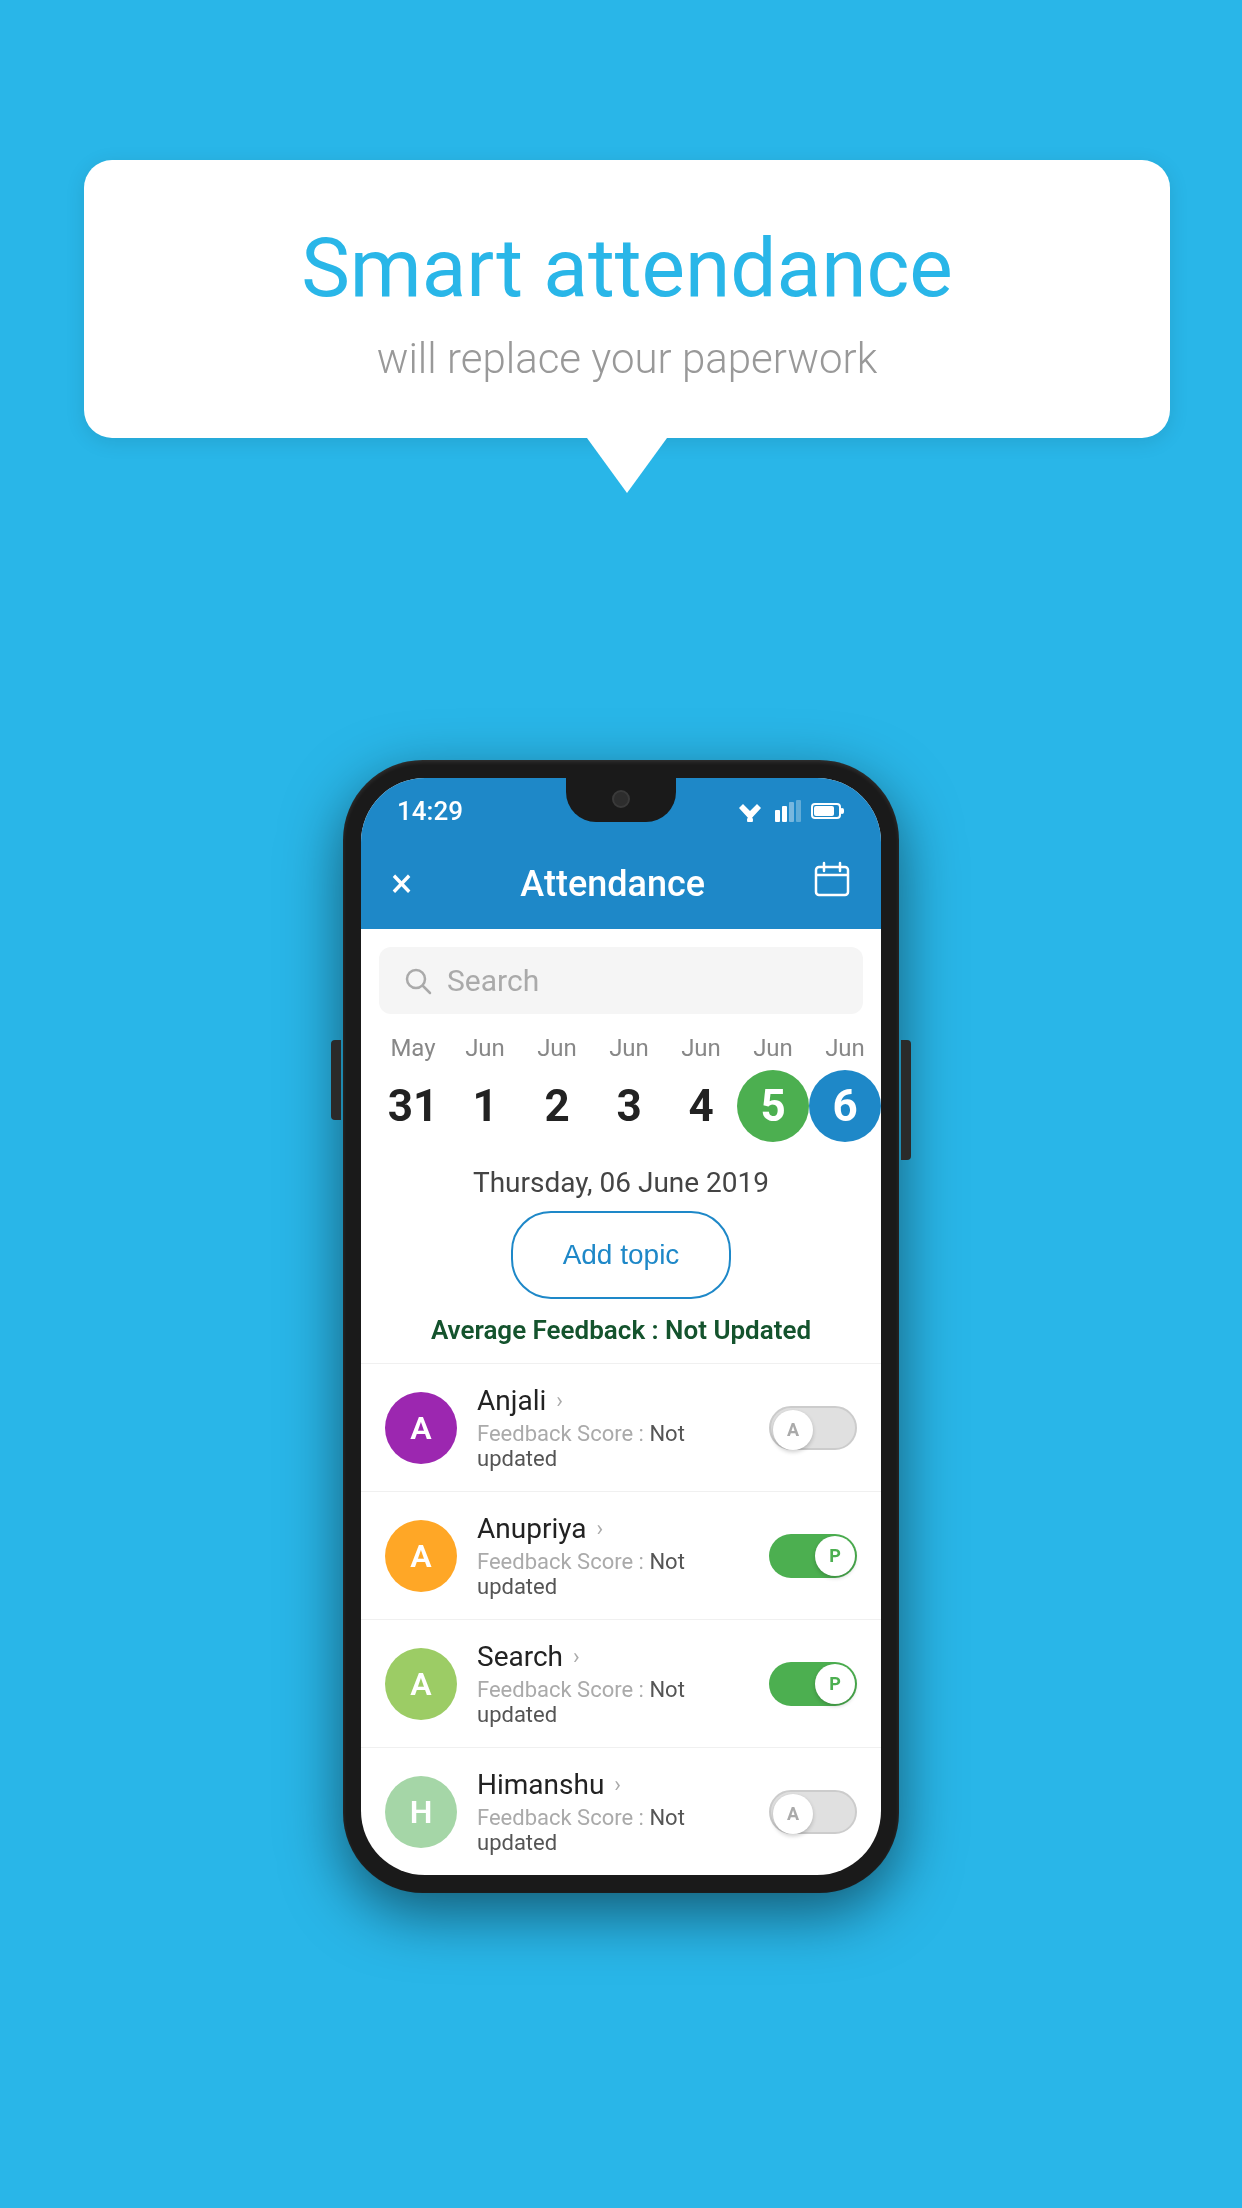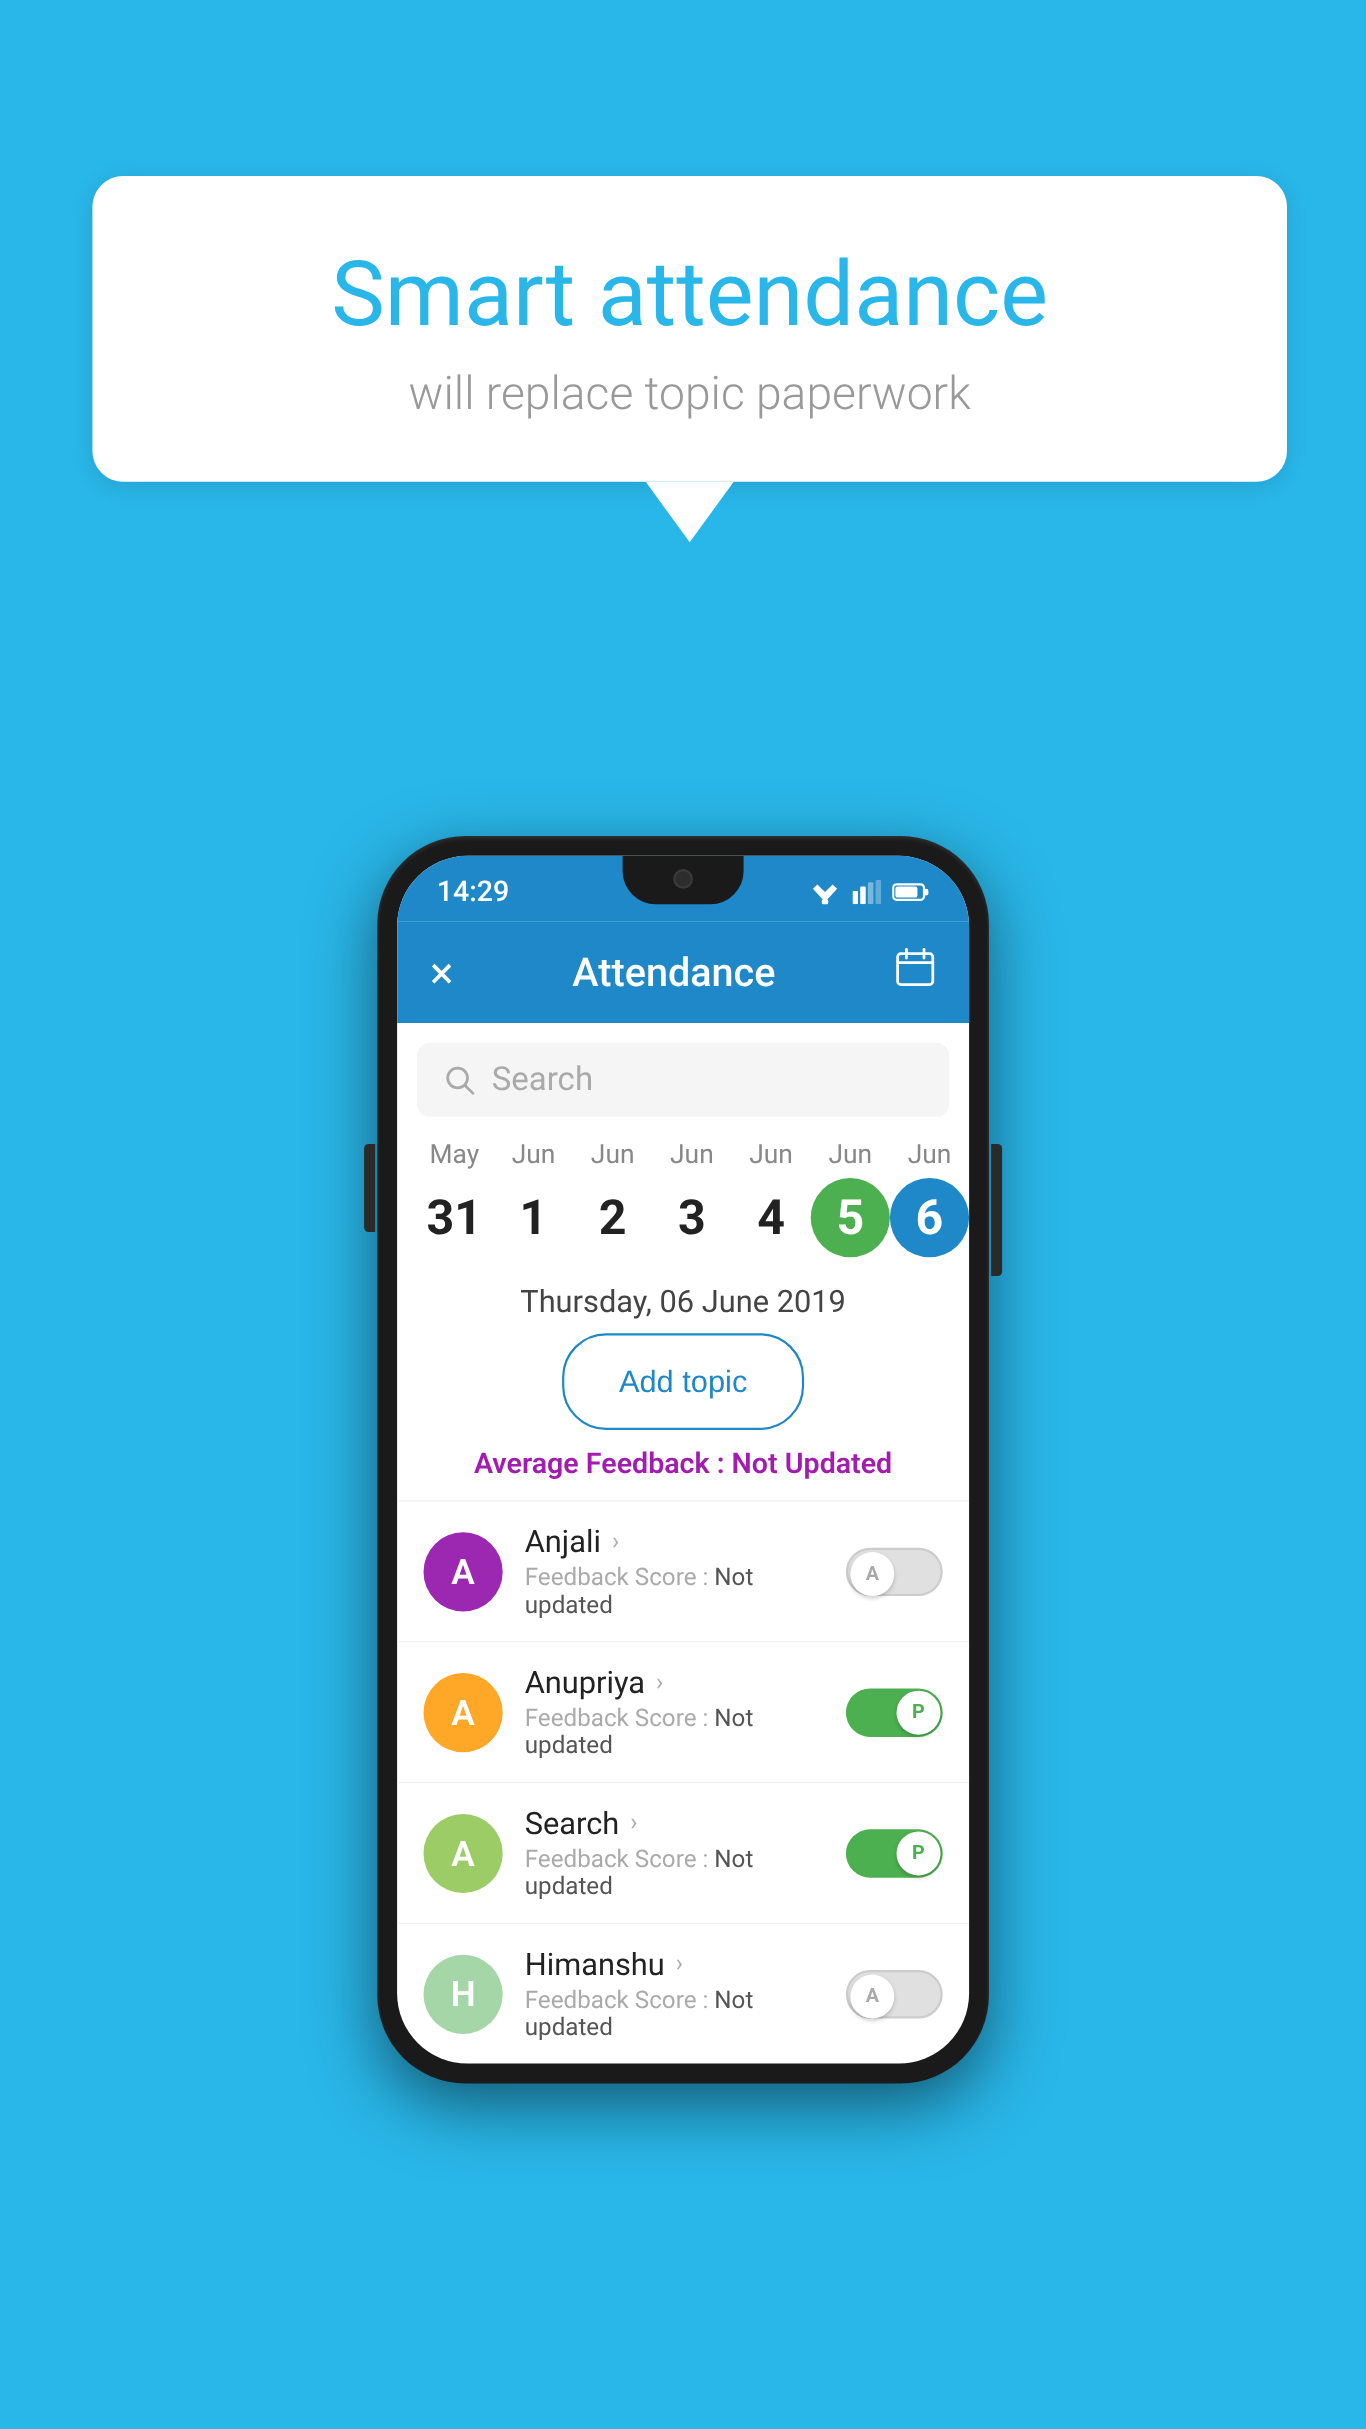--- a/index.html
+++ b/index.html
@@ -251,21 +251,21 @@
     
     .avg-feedback {
       text-align: center;
       font-size: 26px;
       color: #888;
       margin-bottom: 18px;
       padding: 0 16px;
     }
 
     .avg-feedback span {
-      color: #a21caf;
+      color: #14532d;
       font-weight: 600;
     }
 
     
     .student-item {
       display: flex;
       align-items: center;
       padding: 20px 24px;
       border-top: 1px solid #f0f0f0;
       gap: 20px;
@@ -357,21 +357,21 @@
       left: auto;
       color: #4caf50;
     }
   </style>
 </head>
 <body>
 
 <div class="speech-bubble-wrapper">
   <div class="speech-bubble">
     <div class="speech-bubble-title">Smart attendance</div>
-    <div class="speech-bubble-subtitle">will replace topic paperwork</div>
+    <div class="speech-bubble-subtitle">will replace your paperwork</div>
   </div>
   <div class="speech-bubble-arrow"></div>
 </div>
 
 <div class="phone-wrapper">
   <div class="phone-outer">
     <div class="phone-inner">
 
       <div class="notch">
         <div class="notch-camera"></div>

